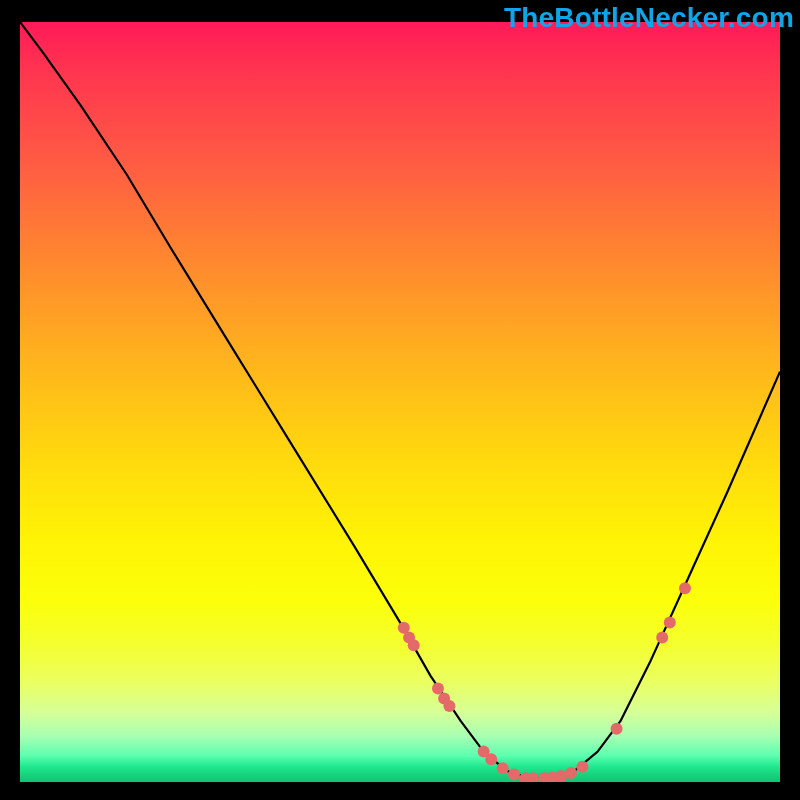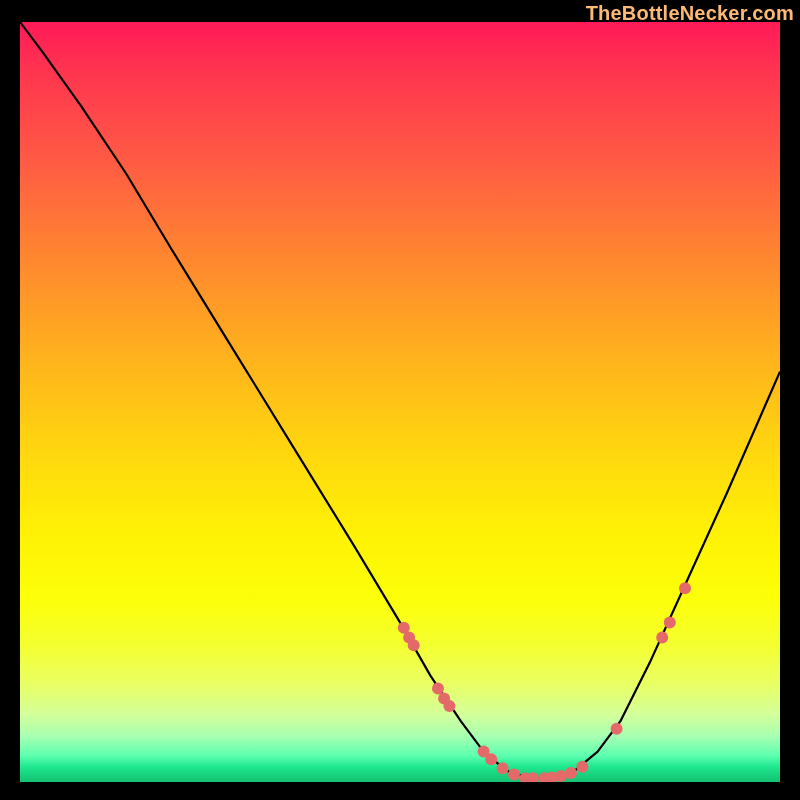--- a/index.html
+++ b/index.html
@@ -49,22 +49,22 @@
       #5effb0 96.5%,
       #1fe88e 98%,
       #18d37e 99%,
       #14c272 100%
     );
   }
   .watermark {
     position: absolute;
     top: 2px;
     right: 6px;
-    color: #fdba74;
-    font-size: 20px;
+    color: #0ea5e9;
+    font-size: 28px;
     font-weight: 600;
     letter-spacing: 0.2px;
     z-index: 20;
     user-select: none;
   }
   svg.curve {
     position: absolute;
     left: 0;
     top: 0;
     width: 760px;

